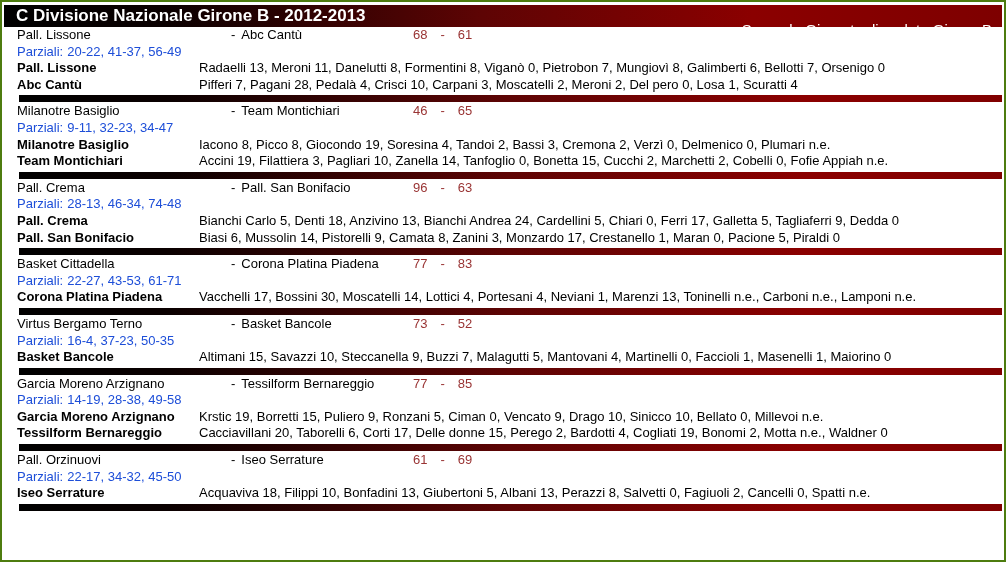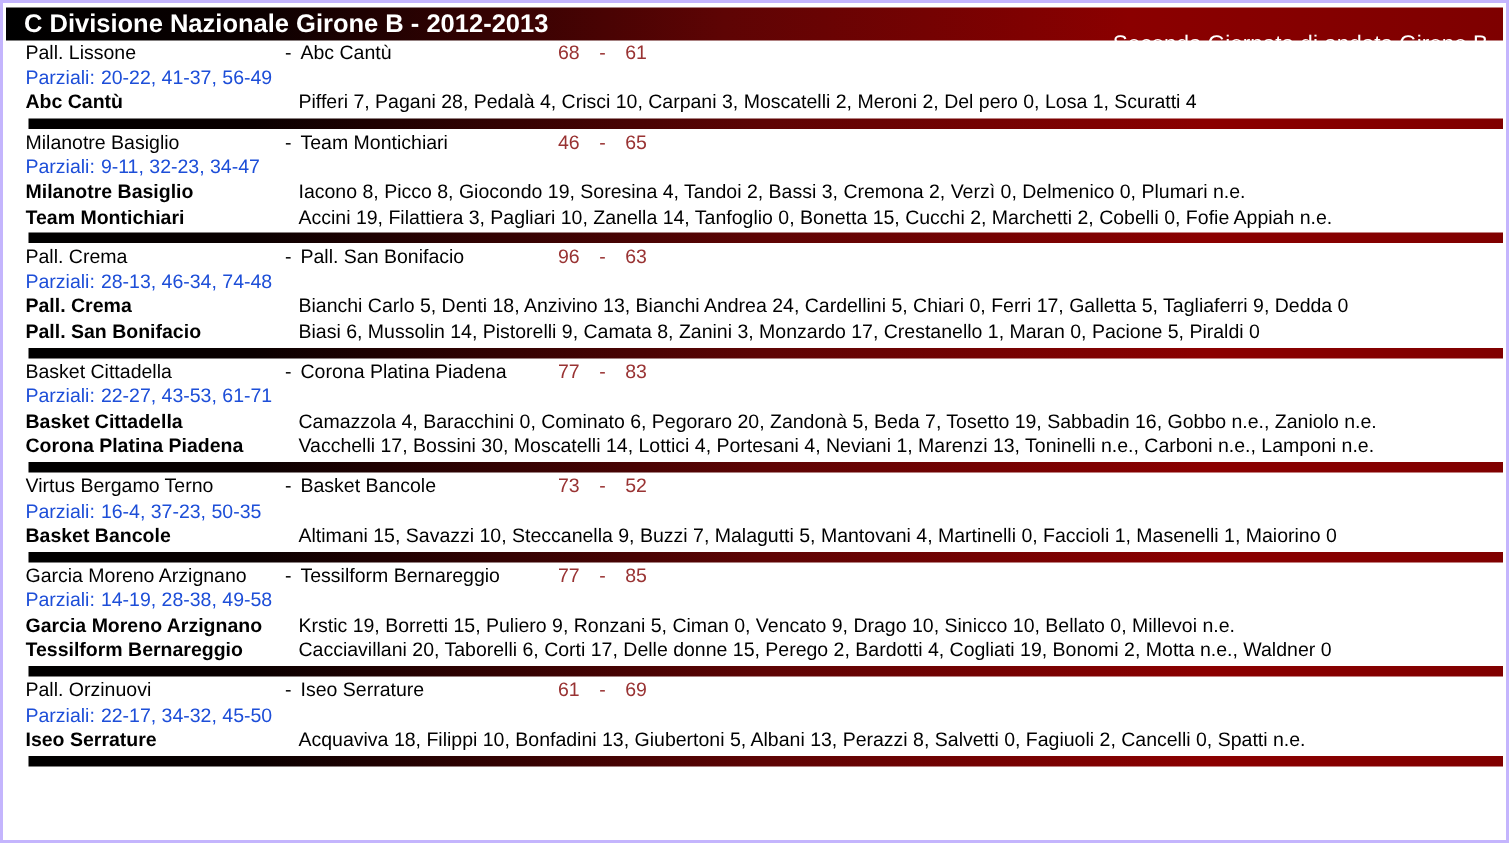--- a/index.html
+++ b/index.html
@@ -1,20 +1,20 @@
 <!DOCTYPE html>
 <html><head>
 <meta charset="utf-8">
 <style>
   * { margin:0; padding:0; box-sizing:border-box; }
   html,body { background:#fff; }
   body { font-family:"Liberation Sans", sans-serif; }
   .page {
     width:1006px; height:562px;
-    border:2px solid #c4b5fd;
+    border:2px solid #4d7c0f;
     background:#fff;
     overflow:hidden;
     position:relative;
   }
   .header {
     height:22px;
     margin:3px 2px 0 2px;
     padding:0 10px 0 12px;
     display:flex; align-items:center;
     background:linear-gradient(90deg, #000000 0%, #0a0000 16%, #5e0404 48%, #8b0000 75%, #7e0000 100%);
@@ -28,21 +28,21 @@
     text-decoration:underline; cursor:pointer; white-space:nowrap;margin-top:27px;
   }
   .game { padding-left:15px; }
   .row {
     height:16.6px; line-height:16.6px;
     font-size:13px; color:#000;
     white-space:nowrap; overflow:hidden;
   }
   .line1 { display:flex; }
   .c-home { width:173px; }
-  .c-away { width:182px; }
+  .c-away { width:182px;margin-left:41px; }
   .c-away .dash { display:inline-block; margin-right:6px; }
   .c-score { color:#993333; }
   .c-score .sdash { display:inline-block; margin:0 13px; }
   .parz { color:#1d4ed8; }
   .parz .plabel { margin-right:4px; }
   .roster .rname { display:inline-block; width:182px; font-weight:bold; }
   .divider {
     height:7px;
     margin:2px 2px 1px 2px;
     background:linear-gradient(90deg, #000000 0%, #0a0000 15%, #5e0404 50%, #8b0000 80%, #800000 100%);
@@ -59,20 +59,23 @@
   </div>
 
   <div class="game">
     <div class="row line1">
       <span class="c-home">Pall. Lissone</span>
       <span class="c-away"><span class="dash">-</span><span>Abc Cantù</span></span>
       <span class="c-score"><span>68</span><span class="sdash">-</span><span>61</span></span>
     </div>
     <div class="row parz">
       <span class="plabel">Parziali:</span><span>20-22, 41-37, 56-49</span>
+    </div>
+    <div class="row roster">
+      <span class="rname">Pall. Lissone</span><span>Radaelli 13, Meroni 11, Danelutti 8, Formentini 8, Viganò 0, Pietrobon 7, Mungiovì 8, Galimberti 6, Bellotti 7, Orsenigo 0</span>
     </div>
     <div class="row roster">
       <span class="rname">Abc Cantù</span><span>Pifferi 7, Pagani 28, Pedalà 4, Crisci 10, Carpani 3, Moscatelli 2, Meroni 2, Del pero 0, Losa 1, Scuratti 4</span>
     </div>
     <div class="divider"></div>
   </div>
 
   <div class="game">
     <div class="row line1">
       <span class="c-home">Milanotre Basiglio</span>
@@ -110,23 +113,20 @@
   </div>
 
   <div class="game">
     <div class="row line1">
       <span class="c-home">Basket Cittadella</span>
       <span class="c-away"><span class="dash">-</span><span>Corona Platina Piadena</span></span>
       <span class="c-score"><span>77</span><span class="sdash">-</span><span>83</span></span>
     </div>
     <div class="row parz">
       <span class="plabel">Parziali:</span><span>22-27, 43-53, 61-71</span>
-    </div>
-    <div class="row roster">
-      <span class="rname">Basket Cittadella</span><span>Camazzola 4, Baracchini 0, Cominato 6, Pegoraro 20, Zandonà 5, Beda 7, Tosetto 19, Sabbadin 16, Gobbo n.e., Zaniolo n.e.</span>
     </div>
     <div class="row roster">
       <span class="rname">Corona Platina Piadena</span><span>Vacchelli 17, Bossini 30, Moscatelli 14, Lottici 4, Portesani 4, Neviani 1, Marenzi 13, Toninelli n.e., Carboni n.e., Lamponi n.e.</span>
     </div>
     <div class="divider"></div>
   </div>
 
   <div class="game">
     <div class="row line1">
       <span class="c-home">Virtus Bergamo Terno</span>

